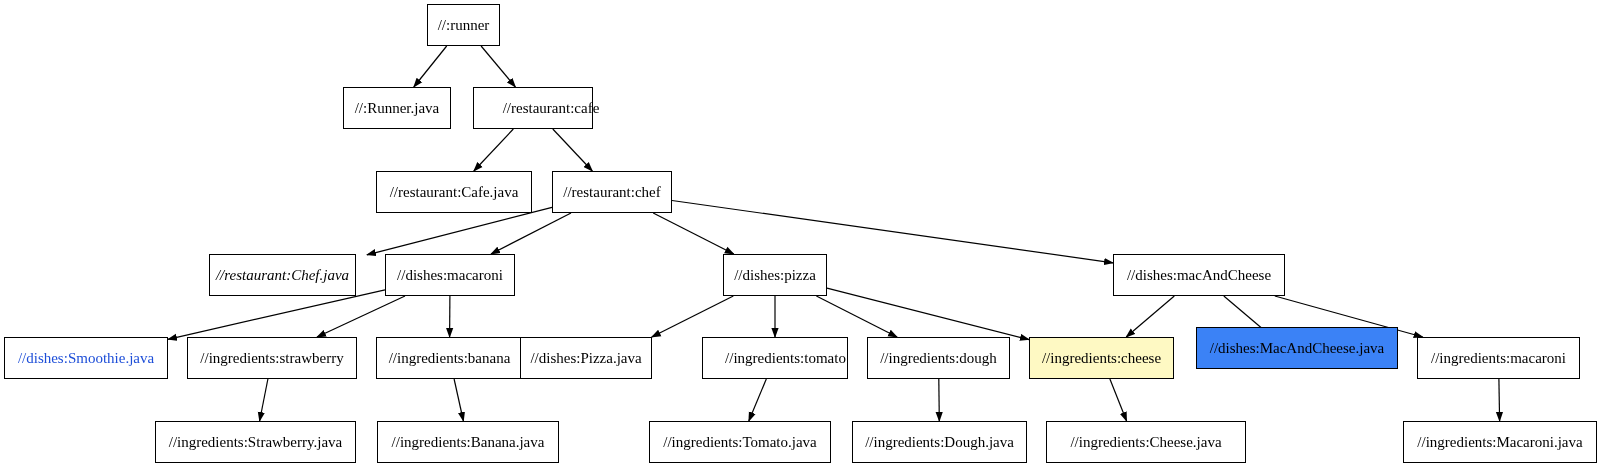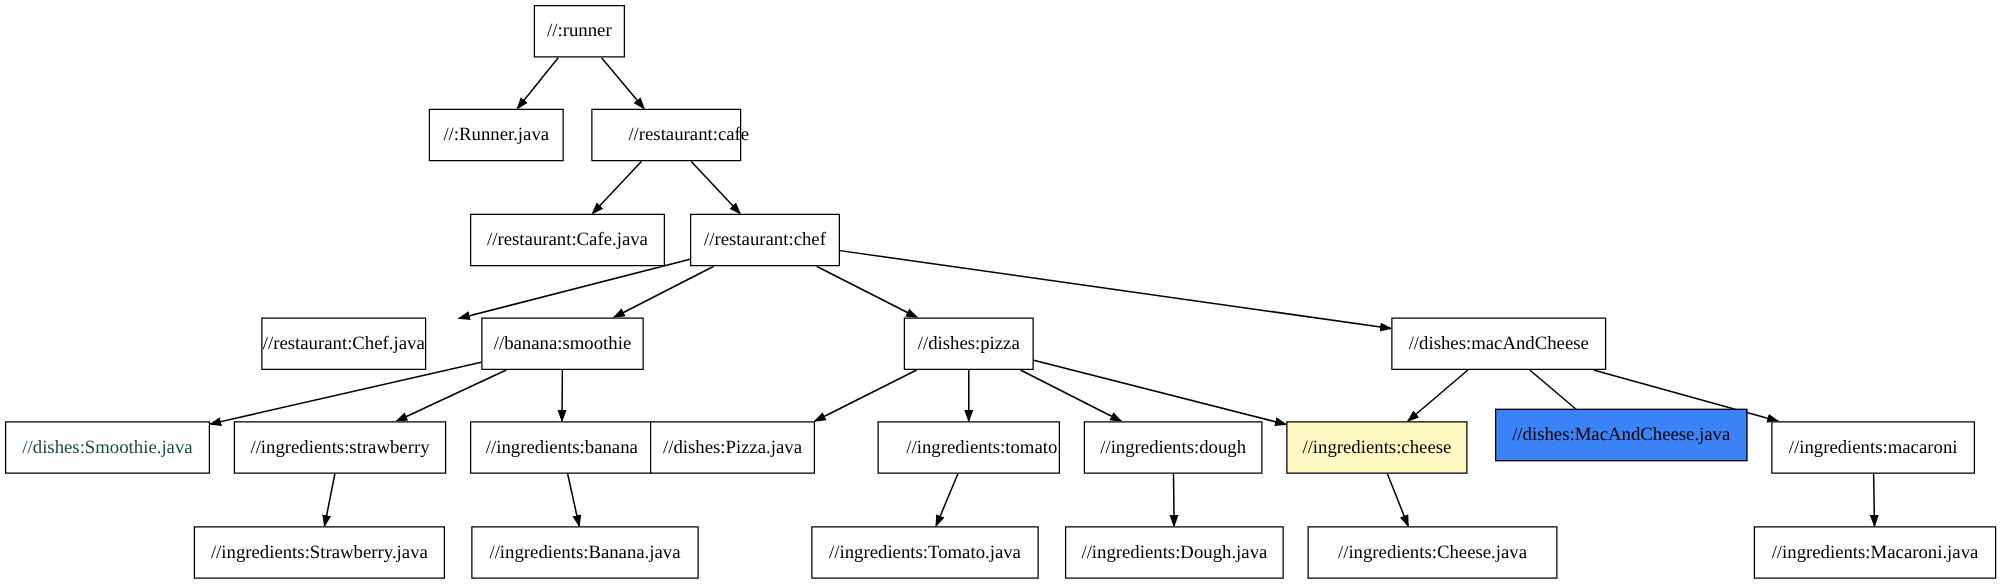--- a/index.html
+++ b/index.html
@@ -73,25 +73,25 @@
         <line x1="1109.9" y1="379.0" x2="1126.6" y2="421.0" stroke="#000000" stroke-width="1.2" marker-end="url(#arrowhead)"></line>
         <line x1="1498.9" y1="379.0" x2="1499.6" y2="421.0" stroke="#000000" stroke-width="1.2" marker-end="url(#arrowhead)"></line>
       </g>
   </svg>
   <div id="node-layer">
       <div class="graph-node" style="left: 427px; top: 4px; width: 73px; height: 42px; border-color: rgb(0, 0, 0); background: rgb(255, 255, 255); color: rgb(0, 0, 0);">//:runner</div>
       <div class="graph-node" style="left: 343px; top: 87px; width: 108px; height: 42px; border-color: rgb(0, 0, 0); background: rgb(255, 255, 255); color: rgb(0, 0, 0);">//:Runner.java</div>
       <div class="graph-node" style="left: 473px; top: 87px; width: 120px; height: 42px; border-color: rgb(0, 0, 0); background: rgb(255, 255, 255); color: rgb(0, 0, 0); padding-left: 36px;">//restaurant:cafe</div>
       <div class="graph-node" style="left: 376px; top: 171px; width: 156px; height: 42px; border-color: rgb(0, 0, 0); background: rgb(255, 255, 255); color: rgb(0, 0, 0);">//restaurant:Cafe.java</div>
       <div class="graph-node" style="left: 552px; top: 171px; width: 120px; height: 42px; border-color: rgb(0, 0, 0); background: rgb(255, 255, 255); color: rgb(0, 0, 0);">//restaurant:chef</div>
-      <div class="graph-node" style="left: 209px; top: 254px; width: 132px; height: 42px; border-color: rgb(0, 0, 0); background: rgb(255, 255, 255); color: rgb(0, 0, 0);">//restaurant:Chef.java</div>
-      <div class="graph-node" style="left: 385px; top: 254px; width: 130px; height: 42px; border-color: rgb(0, 0, 0); background: rgb(255, 255, 255); color: rgb(0, 0, 0);">//banana:smoothie</div>
+      <div class="graph-node" style="left: 209px; top: 254px; width: 147px; height: 42px; border-color: rgb(0, 0, 0); background: rgb(255, 255, 255); color: rgb(0, 0, 0); font-style: italic;">//restaurant:Chef.java</div>
+      <div class="graph-node" style="left: 385px; top: 254px; width: 130px; height: 42px; border-color: rgb(0, 0, 0); background: rgb(255, 255, 255); color: rgb(0, 0, 0);">//dishes:macaroni</div>
       <div class="graph-node" style="left: 723px; top: 254px; width: 104px; height: 42px; border-color: rgb(0, 0, 0); background: rgb(255, 255, 255); color: rgb(0, 0, 0);">//dishes:pizza</div>
       <div class="graph-node" style="left: 1113px; top: 254px; width: 172px; height: 42px; border-color: rgb(0, 0, 0); background: rgb(255, 255, 255); color: rgb(0, 0, 0);">//dishes:macAndCheese</div>
-      <div class="graph-node" style="left: 4px; top: 337px; width: 164px; height: 42px; border-color: rgb(0, 0, 0); background: rgb(255, 255, 255); color: #14532d;">//dishes:Smoothie.java</div>
+      <div class="graph-node" style="left: 4px; top: 337px; width: 164px; height: 42px; border-color: rgb(0, 0, 0); background: rgb(255, 255, 255); color: #1d4ed8;">//dishes:Smoothie.java</div>
       <div class="graph-node" style="left: 187px; top: 337px; width: 170px; height: 42px; border-color: rgb(0, 0, 0); background: rgb(255, 255, 255); color: rgb(0, 0, 0);">//ingredients:strawberry</div>
       <div class="graph-node" style="left: 376px; top: 337px; width: 147px; height: 42px; border-color: rgb(0, 0, 0); background: rgb(255, 255, 255); color: rgb(0, 0, 0);">//ingredients:banana</div>
       <div class="graph-node" style="left: 520px; top: 337px; width: 132px; height: 42px; border-color: rgb(0, 0, 0); background: rgb(255, 255, 255); color: rgb(0, 0, 0);">//dishes:Pizza.java</div>
       <div class="graph-node" style="left: 702px; top: 337px; width: 146px; height: 42px; border-color: rgb(0, 0, 0); background: rgb(255, 255, 255); color: rgb(0, 0, 0); padding-left: 21px;">//ingredients:tomato</div>
       <div class="graph-node" style="left: 867px; top: 337px; width: 143px; height: 42px; border-color: rgb(0, 0, 0); background: rgb(255, 255, 255); color: rgb(0, 0, 0);">//ingredients:dough</div>
       <div class="graph-node" style="left: 1029px; top: 337px; width: 145px; height: 42px; border-color: rgb(0, 0, 0); background: #fef9c3; color: rgb(0, 0, 0);">//ingredients:cheese</div>
       <div class="graph-node" style="left: 1196px; top: 327px; width: 202px; height: 42px; border-color: rgb(0, 0, 0); background: #3b82f6; color: rgb(0, 0, 0);">//dishes:MacAndCheese.java</div>
       <div class="graph-node" style="left: 1417px; top: 337px; width: 163px; height: 42px; border-color: rgb(0, 0, 0); background: rgb(255, 255, 255); color: rgb(0, 0, 0);">//ingredients:macaroni</div>
       <div class="graph-node" style="left: 155px; top: 421px; width: 201px; height: 42px; border-color: rgb(0, 0, 0); background: rgb(255, 255, 255); color: rgb(0, 0, 0);">//ingredients:Strawberry.java</div>
       <div class="graph-node" style="left: 377px; top: 421px; width: 182px; height: 42px; border-color: rgb(0, 0, 0); background: rgb(255, 255, 255); color: rgb(0, 0, 0);">//ingredients:Banana.java</div>

